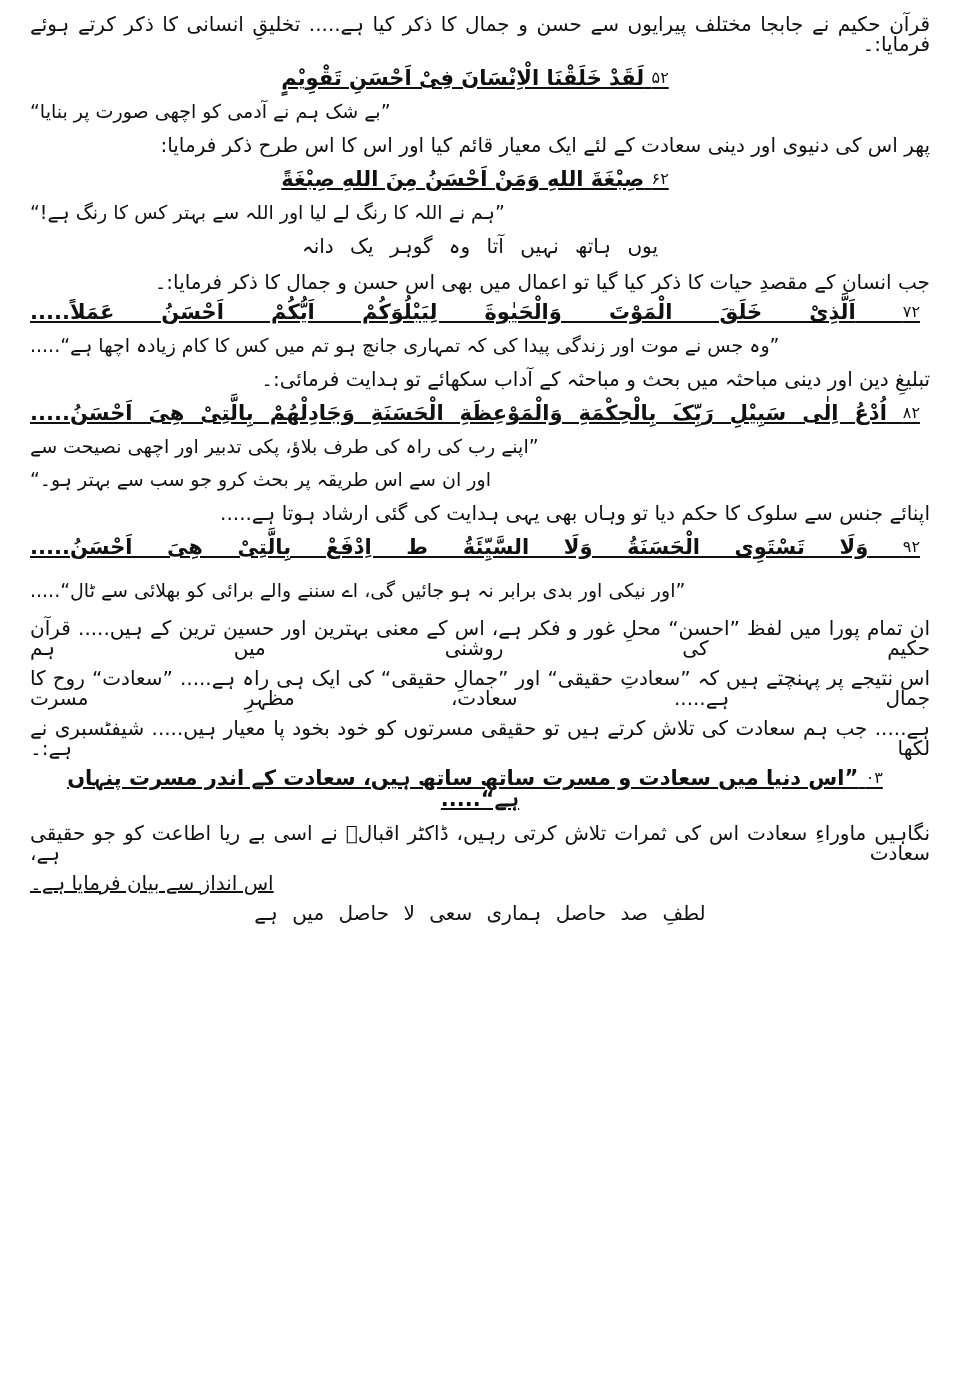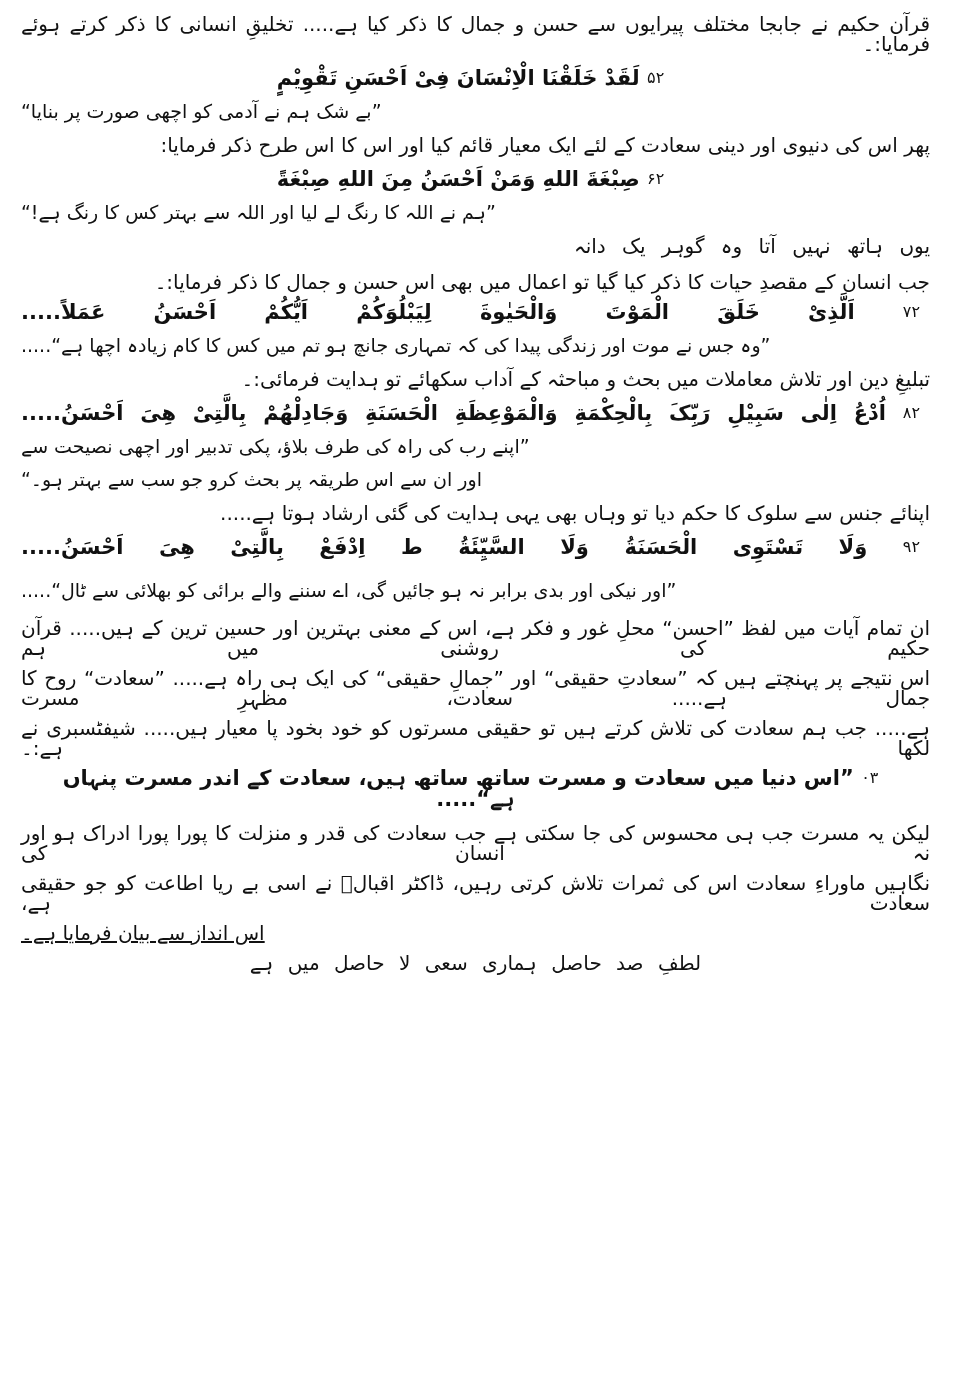--- a/index.html
+++ b/index.html
@@ -11,21 +11,21 @@
     width: 960px;
     min-height: 1398px;
     font-family: "DejaVu Sans", sans-serif;
     color: #121212;
   }
   .page {
     position: relative;
     width: 960px;
     min-height: 1398px;
     box-sizing: border-box;
-    padding: 14px 30px 18px 21px;
+    padding: 14px 30px 18px 30px;
     background: #fff;
   }
   .line {
     direction: rtl;
     unicode-bidi: bidi-override;
     font-family: "DejaVu Sans", sans-serif;
     color: #111;
     white-space: nowrap;
     line-height: 1.0;
   }
@@ -44,20 +44,21 @@
   }
   
   .ayah {
     font-size: 21px;
     margin: 8px 0 13px 0;
     text-align: center;
     white-space: normal;
     font-family: "DejaVu Sans", sans-serif;
     font-weight: 600;
     letter-spacing: 0.5px;
+    text-decoration: underline;
   }
   .ayah .refnum {
     font-size: 16px;
     font-weight: 400;
     padding-right: 10px;
     vertical-align: 2px;
   }
   .ayah-wide {
     text-align: justify;
     text-align-last: justify;
@@ -66,21 +67,21 @@
   .trans {
     font-size: 19px;
     margin: 0 0 14px 0;
     text-align: left;
     white-space: normal;
   }
   
   .verse {
     font-size: 20px;
     margin: 0 0 16px 0;
-    text-align: right;
+    text-align: center;
     word-spacing: 10px;
     letter-spacing: 1px;
   }
   .verse-indent {
     text-align: center;
     padding-right: 70px;
   }
   .gap-sm { margin-bottom: 10px; }
   .gap-md { margin-bottom: 18px; margin-top: 23px; }
   .last-line {
@@ -123,51 +124,50 @@
 
   <div class="line prose prose-right gap-sm">جب انسان کے مقصدِ حیات کا ذکر کیا گیا تو اعمال میں بھی اس حسن و جمال کا ذکر فرمایا:۔</div>
 
   <div class="line ayah ayah-wide">
     <span class="refnum">۲۷</span>
     <span>اَلَّذِیْ خَلَقَ الْمَوْتَ وَالْحَیٰوةَ لِیَبْلُوَکُمْ اَیُّکُمْ اَحْسَنُ عَمَلاً.....</span>
   </div>
 
   <div class="line trans">”وہ جس نے موت اور زندگی پیدا کی کہ تمہاری جانچ ہو تم میں کس کا کام زیادہ اچھا ہے“.....</div>
 
-  <div class="line prose prose-right">تبلیغِ دین اور تلاش معاملات میں بحث و مباحثہ کے آداب سکھائے تو ہدایت فرمائی:۔</div>
+  <div class="line prose prose-right">تبلیغِ دین اور دینی مباحثہ میں بحث و مباحثہ کے آداب سکھائے تو ہدایت فرمائی:۔</div>
 
   <div class="line ayah ayah-wide">
     <span class="refnum">۲۸</span>
     <span>اُدْعُ اِلٰی سَبِیْلِ رَبِّکَ بِالْحِکْمَةِ وَالْمَوْعِظَةِ الْحَسَنَةِ وَجَادِلْهُمْ بِالَّتِیْ هِیَ اَحْسَنُ.....</span>
   </div>
 
   <div class="line trans">”اپنے رب کی راہ کی طرف بلاؤ، پکی تدبیر اور اچھی نصیحت سے</div>
   <div class="line trans">اور ان سے اس طریقہ پر بحث کرو جو سب سے بہتر ہو۔“</div>
 
   <div class="line prose prose-right">اپنائے جنس سے سلوک کا حکم دیا تو وہاں بھی یہی ہدایت کی گئی ارشاد ہوتا ہے.....</div>
 
   <div class="line ayah ayah-wide">
     <span class="refnum">۲۹</span>
     <span>وَلَا تَسْتَوِی الْحَسَنَةُ وَلَا السَّیِّئَةُ ط اِدْفَعْ بِالَّتِیْ هِیَ اَحْسَنُ.....</span>
   </div>
 
   <div class="line trans gap-md">”اور نیکی اور بدی برابر نہ ہو جائیں گی، اے سننے والے برائی کو بھلائی سے ٹال“.....</div>
 
   <div class="para-block">
-    <p class="line prose">ان تمام آیات میں لفظ ”احسن“ محلِ غور و فکر ہے، اس کے معنی بہترین اور حسین ترین کے ہیں..... قرآن حکیم کی روشنی میں ہم</p>
+    <p class="line prose">ان تمام پورا میں لفظ ”احسن“ محلِ غور و فکر ہے، اس کے معنی بہترین اور حسین ترین کے ہیں..... قرآن حکیم کی روشنی میں ہم</p>
     <p class="line prose">اس نتیجے پر پہنچتے ہیں کہ ”سعادتِ حقیقی“ اور ”جمالِ حقیقی“ کی ایک ہی راہ ہے..... ”سعادت“ روح کا جمال ہے..... سعادت، مظہرِ مسرت</p>
     <p class="line prose">ہے..... جب ہم سعادت کی تلاش کرتے ہیں تو حقیقی مسرتوں کو خود بخود پا معیار ہیں..... شیفٹسبری نے لکھا ہے:۔</p>
   </div>
 
   <div class="line ayah">
     <span class="refnum">۳۰</span>
     <span>”اس دنیا میں سعادت و مسرت ساتھ ساتھ ہیں، سعادت کے اندر مسرت پنہاں ہے“.....</span>
   </div>
 
   <div class="para-block">
-    <p class="line prose">لیکن یہ مسرت جب ہی محسوس کی جا سکتی ہے جب سعادت کی قدر و منزلت کا پورا پورا ادراک ہو اور نہ انسان کی</p>
     <p class="line prose">نگاہیں ماوراءِ سعادت اس کی ثمرات تلاش کرتی رہیں، ڈاکٹر اقبالؒ نے اسی بے ریا اطاعت کو جو حقیقی سعادت ہے،</p>
     <p class="line prose hang-left">اس انداز سے بیان فرمایا ہے۔</p>
   </div>
 
   <div class="line last-line">لطفِ صد حاصل ہماری سعی لا حاصل میں ہے</div>
 
 </div>
 
 </body></html>

